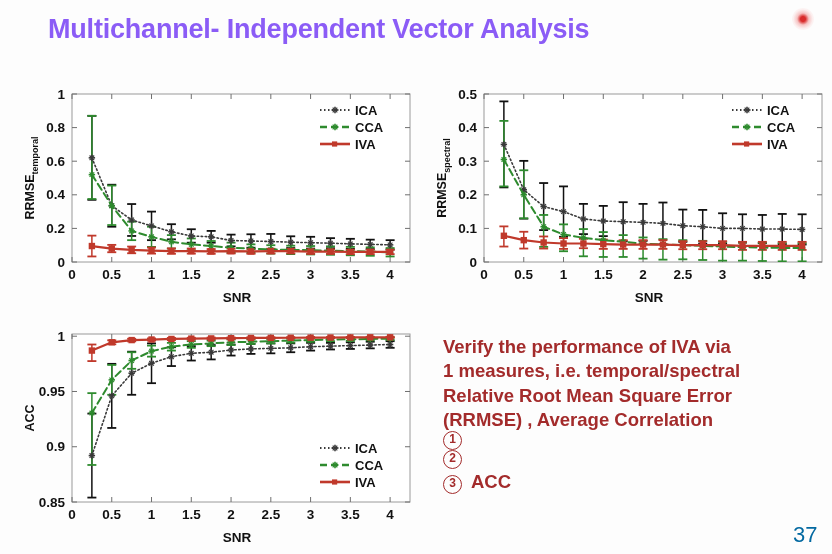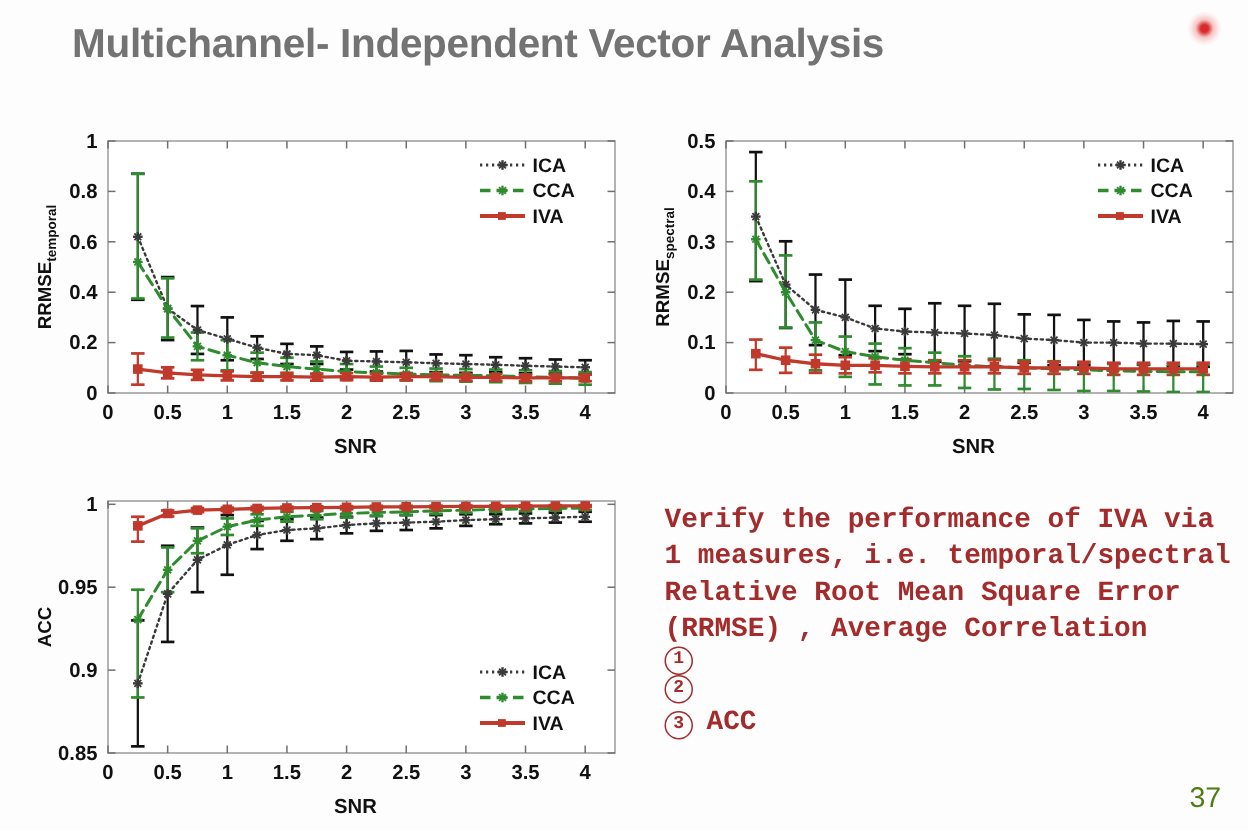--- a/index.html
+++ b/index.html
@@ -22,21 +22,21 @@
     height: 554px;
     background: #fdfdfd;
   }
   
   #title {
     position: absolute;
     left: 48px;
     top: 14px;
     font-size: 27px;
     font-weight: bold;
-    color: #737373;
+    color: #8b5cf6;
     letter-spacing: -0.2px;
     white-space: nowrap;
     font-family: "Liberation Sans", sans-serif;
   }
   
   #rec-icon {
     position: absolute;
     left: 792px;
     top: 8px;
     width: 22px;
@@ -44,41 +44,41 @@
     border-radius: 50%;
     background: radial-gradient(circle at 50% 50%,
        #d92b2b 0%, #d92b2b 16%, rgba(240,150,150,0.55) 38%,
        rgba(250,215,215,0.35) 62%, rgba(255,255,255,0) 85%);
   }
   
   #page-num {
     position: absolute;
     left: 793px;
     top: 522px;
-    font-size: 19px;
-    color: #4d7c0f;
+    font-size: 22px;
+    color: #0369a1;
     font-family: "Liberation Sans", sans-serif;
   }
   
   .panel {
     position: absolute;
   }
   .chart-svg { display:block; }
 
   
   #text-block {
     position: absolute;
     left: 443px;
     top: 335px;
     width: 388px;
     color: #a32b2b;
     font-weight: bold;
     font-size: 18.5px;
     line-height: 24.3px;
-    font-family: Liberation Mono, monospace;
+    font-family: Liberation Sans, sans-serif;
   }
   #text-block .para { margin: 0; }
   #text-block .bullet-row {
     display: flex;
     align-items: baseline;
     gap: 9px;
   }
   #text-block .circnum {
     display: inline-block;
     width: 17px;

